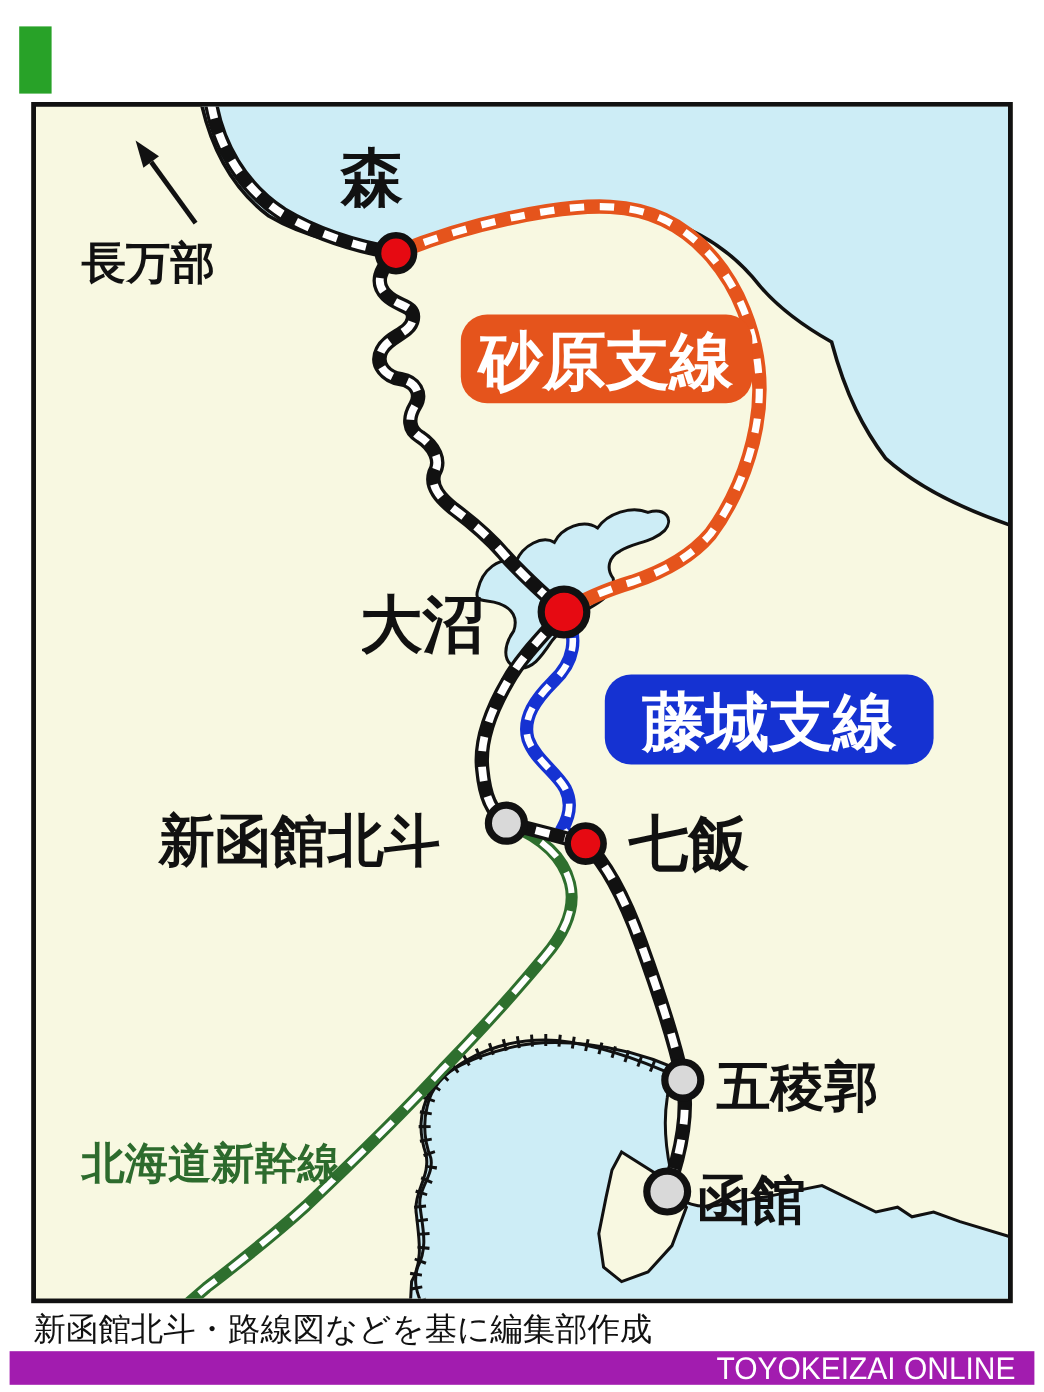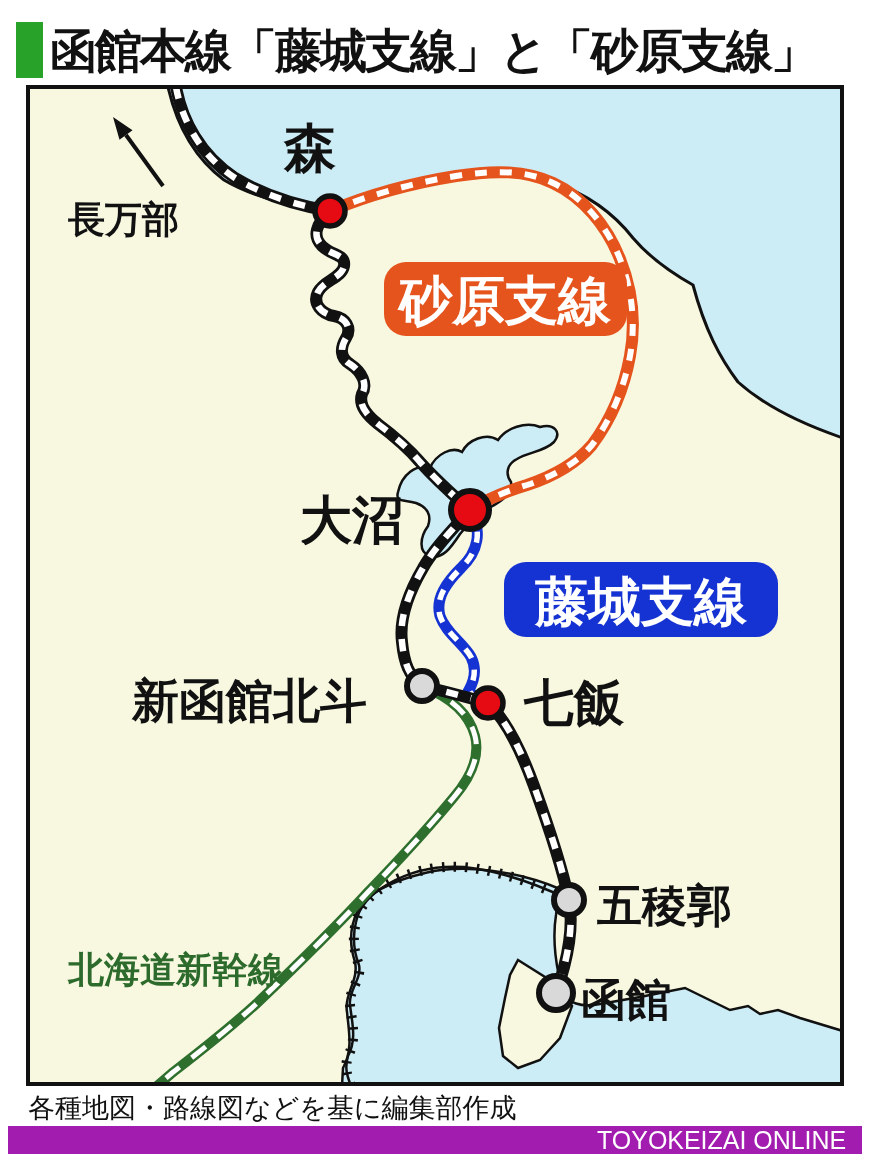--- a/index.html
+++ b/index.html
@@ -22,21 +22,20 @@
   }
   .brand{color:#ffffff;font-size:26px;letter-spacing:0px;padding-right:16px;transform:scaleX(0.96);transform-origin:right center;}
   .sta-label{font-weight:bold;fill:#111;}
   .pill-text{font-weight:bold;fill:#ffffff;text-anchor:middle;}
 </style>
 </head>
 <body>
 
 <div class="header">
   <div class="title-bullet"></div>
-  <div class="page-title">函館本線「藤城支線」と「砂原支線」</div>
 </div>
 
 <div class="map-frame">
 <svg viewBox="30 89 810 993">
   <defs>
     <path id="p-main-north" d="M176,87 C182,120 200,155 235,178 C265,196 300,206 330,211"></path>
     <path id="p-main-wiggle" d="M330,211 C316,224 312,236 322,246 C332,256 346,254 344,266 C342,278 324,280 318,292 C312,304 322,314 334,316 C346,318 352,328 346,338 C340,348 340,358 350,364 C362,372 368,384 362,394 C358,406 368,416 378,424 C394,436 408,448 420,462 C438,482 454,496 470,510"></path>
     <path id="p-main-onuma-shin" d="M470,510 C454,528 434,548 423,568 C409,592 399,618 402,642 C404,663 409,676 422,686"></path>
     <path id="p-main-shin-nanae" d="M422,686 C444,691 466,697 488,703"></path>
     <path id="p-main-nanae-gory" d="M488,703 C506,720 521,750 534,786 C547,822 561,862 569,900"></path>
@@ -119,17 +118,17 @@
   <rect x="384" y="262" width="243" height="74" rx="22" fill="#e5541c"></rect>
   <text class="pill-text" x="505" y="319" font-size="53">砂原支線</text>
 
   <rect x="504" y="562" width="274" height="75" rx="22" fill="#1532d2"></rect>
   <text class="pill-text" x="641" y="620" font-size="53">藤城支線</text>
 
   <text x="68" y="982" font-size="36" font-weight="bold" fill="#2d6b2d">北海道新幹線</text>
 </svg>
 </div>
 
-<div class="caption">各種地図・路線図などを基に編集部作成</div>
+<div class="caption">新函館北斗・路線図などを基に編集部作成</div>
 
 <div class="footer-bar">
   <div class="brand">TOYOKEIZAI ONLINE</div>
 </div>
 
 </body></html>

